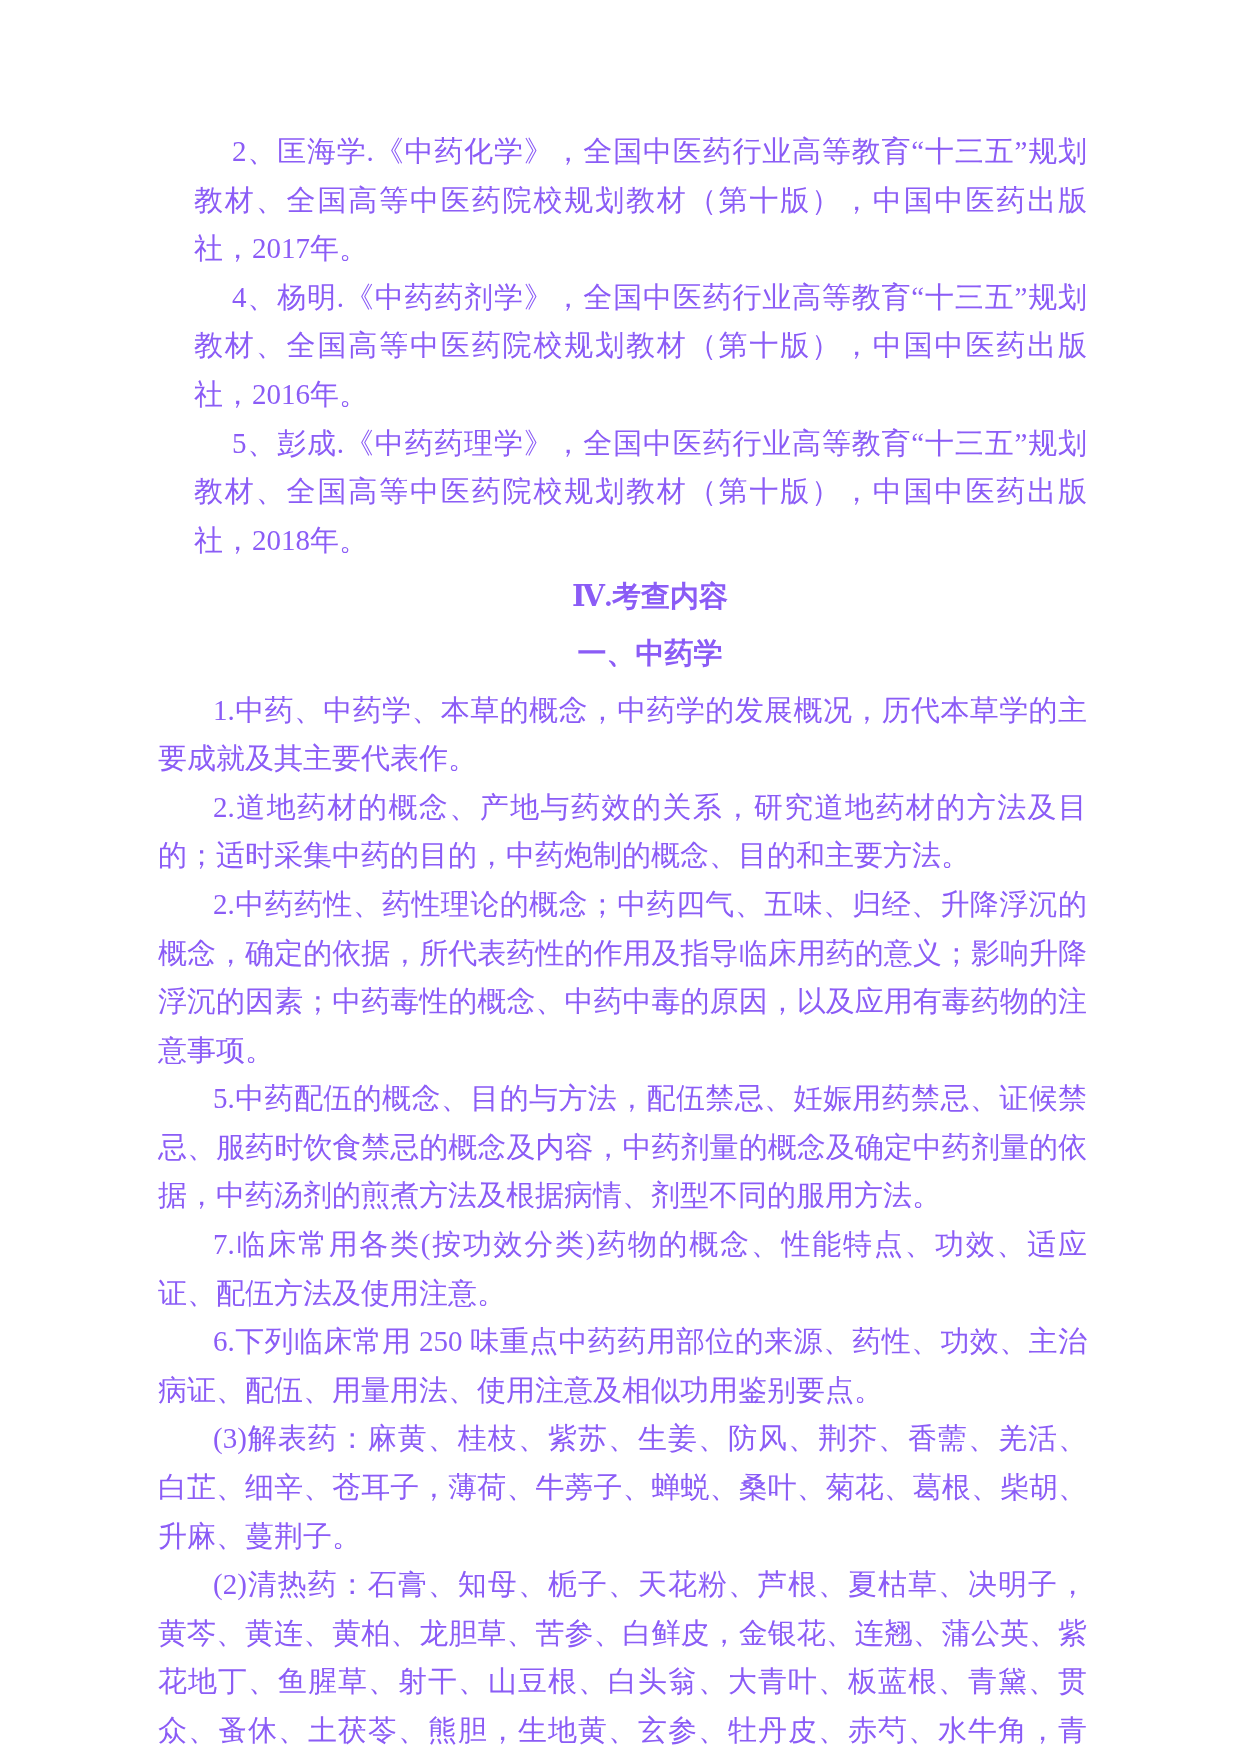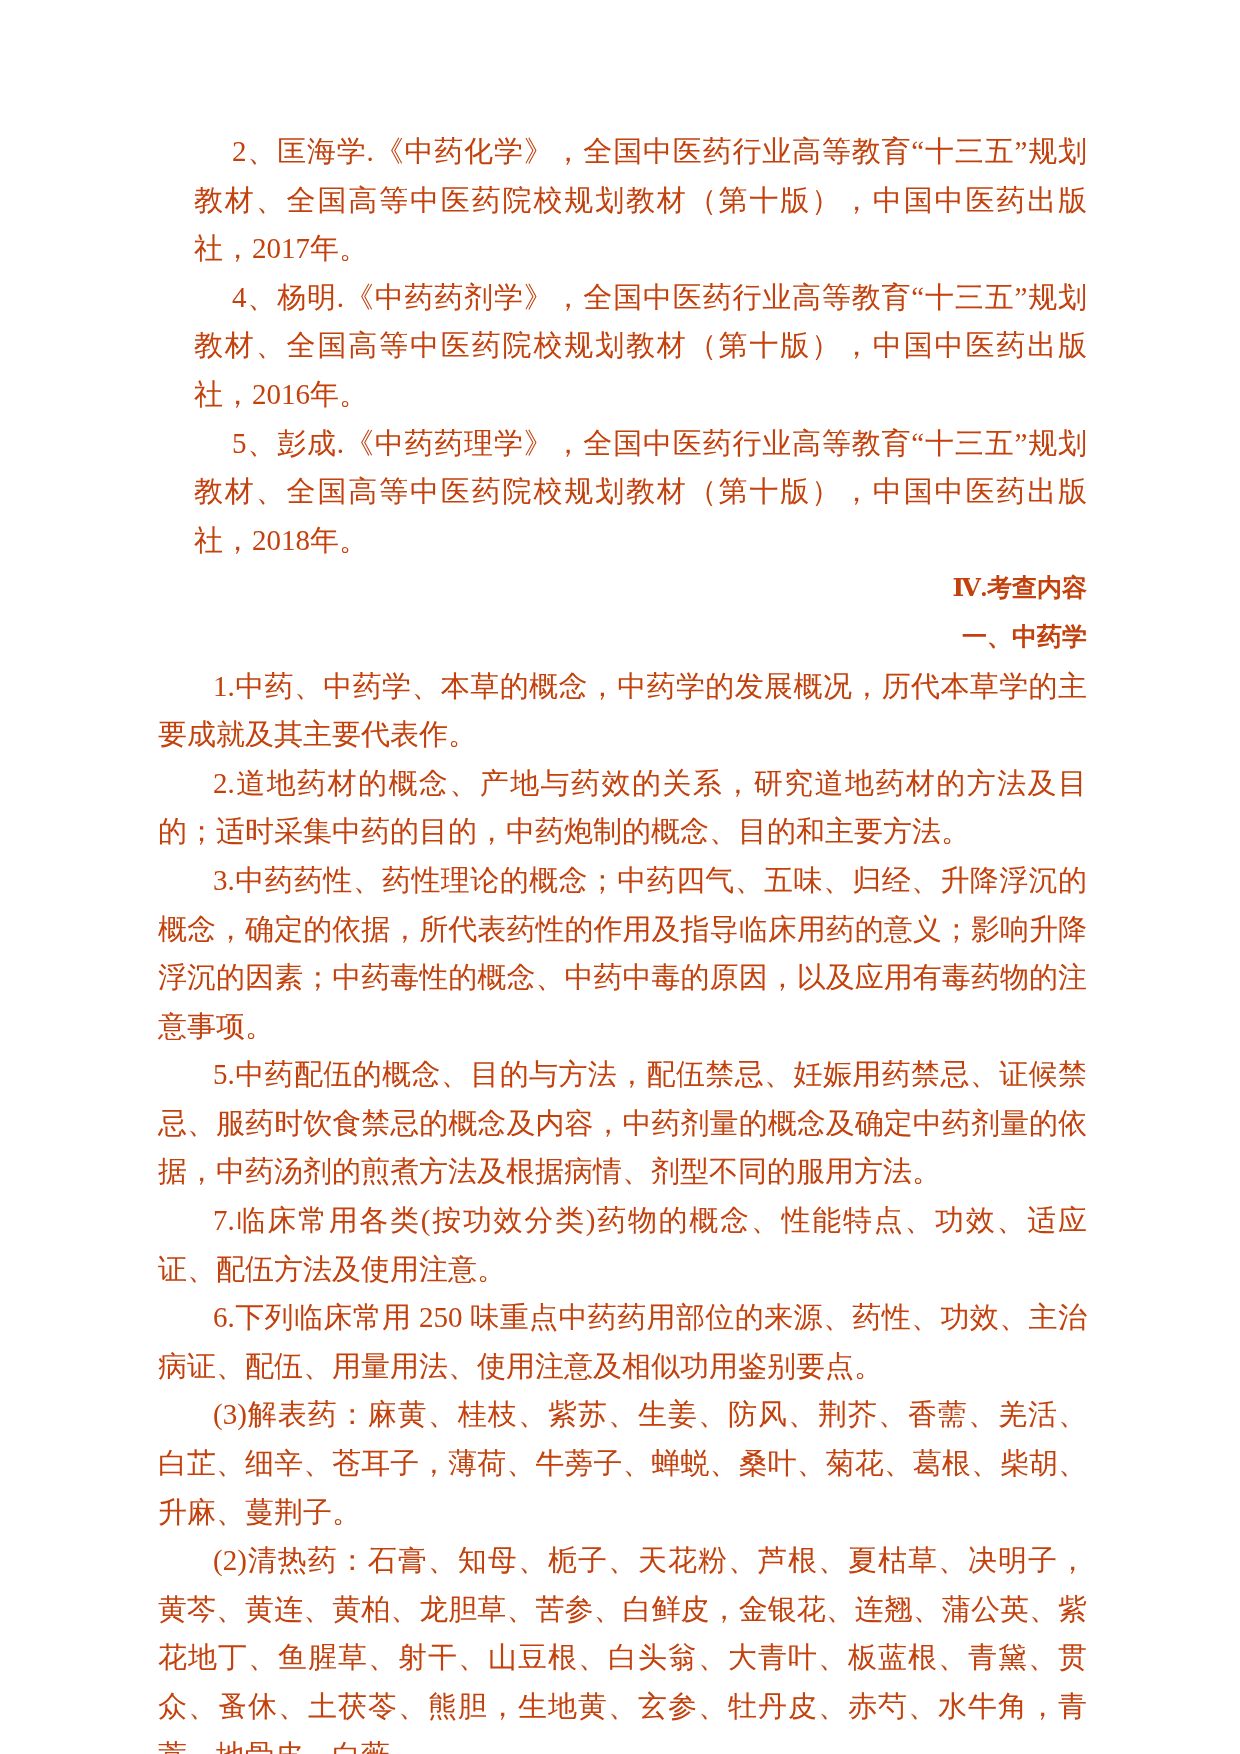--- a/index.html
+++ b/index.html
@@ -6,41 +6,41 @@
     margin: 0;
     padding: 0;
     background: #ffffff;
   }
   .page {
     position: relative;
     width: 1240px;
     height: 1754px;
     box-sizing: border-box;
     background: #ffffff;
-    color: #c2410c;
+    color: #8b5cf6;
     font-family: "Liberation Serif", "DejaVu Serif", serif;
     font-size: 29px;
     line-height: 48.6px;
     padding: 127px 153px 0 158px;
     overflow: hidden;
   }
   .refs {
     margin-left: 36px;
     text-align: justify;
   }
   .refs p {
     margin: 0;
     text-indent: 38px;
   }
   .heading {
-    margin: 0;
-    font-size: 25px;
+    margin: 8px;
+    font-size: 29px;
     font-weight: bold;
     text-indent: 55px;
-    text-align: right;
+    text-align: center;
     line-height: 48.6px;
   }
   .content {
     text-align: justify;
   }
   .content p {
     margin: 0;
     text-indent: 55px;
   }
 </style>
@@ -54,21 +54,21 @@
     <p>4、杨明.《中药药剂学》，全国中医药行业高等教育“十三五”规划教材、全国高等中医药院校规划教材（第十版），中国中医药出版社，2016年。</p>
     <p>5、彭成.《中药药理学》，全国中医药行业高等教育“十三五”规划教材、全国高等中医药院校规划教材（第十版），中国中医药出版社，2018年。</p>
   </div>
 
   <p class="heading">Ⅳ.考查内容</p>
   <p class="heading">一、中药学</p>
 
   <div class="content">
     <p>1.中药、中药学、本草的概念，中药学的发展概况，历代本草学的主要成就及其主要代表作。</p>
     <p>2.道地药材的概念、产地与药效的关系，研究道地药材的方法及目的；适时采集中药的目的，中药炮制的概念、目的和主要方法。</p>
-    <p>3.中药药性、药性理论的概念；中药四气、五味、归经、升降浮沉的概念，确定的依据，所代表药性的作用及指导临床用药的意义；影响升降浮沉的因素；中药毒性的概念、中药中毒的原因，以及应用有毒药物的注意事项。</p>
+    <p>2.中药药性、药性理论的概念；中药四气、五味、归经、升降浮沉的概念，确定的依据，所代表药性的作用及指导临床用药的意义；影响升降浮沉的因素；中药毒性的概念、中药中毒的原因，以及应用有毒药物的注意事项。</p>
     <p>5.中药配伍的概念、目的与方法，配伍禁忌、妊娠用药禁忌、证候禁忌、服药时饮食禁忌的概念及内容，中药剂量的概念及确定中药剂量的依据，中药汤剂的煎煮方法及根据病情、剂型不同的服用方法。</p>
     <p>7.临床常用各类(按功效分类)药物的概念、性能特点、功效、适应证、配伍方法及使用注意。</p>
     <p>6.下列临床常用 250 味重点中药药用部位的来源、药性、功效、主治病证、配伍、用量用法、使用注意及相似功用鉴别要点。</p>
     <p>(3)解表药：麻黄、桂枝、紫苏、生姜、防风、荆芥、香薷、羌活、白芷、细辛、苍耳子，薄荷、牛蒡子、蝉蜕、桑叶、菊花、葛根、柴胡、升麻、蔓荆子。</p>
     <p>(2)清热药：石膏、知母、栀子、天花粉、芦根、夏枯草、决明子，黄芩、黄连、黄柏、龙胆草、苦参、白鲜皮，金银花、连翘、蒲公英、紫花地丁、鱼腥草、射干、山豆根、白头翁、大青叶、板蓝根、青黛、贯众、蚤休、土茯苓、熊胆，生地黄、玄参、牡丹皮、赤芍、水牛角，青蒿、地骨皮、白薇。</p>
   </div>
 
 </div>
 
 </body></html>

